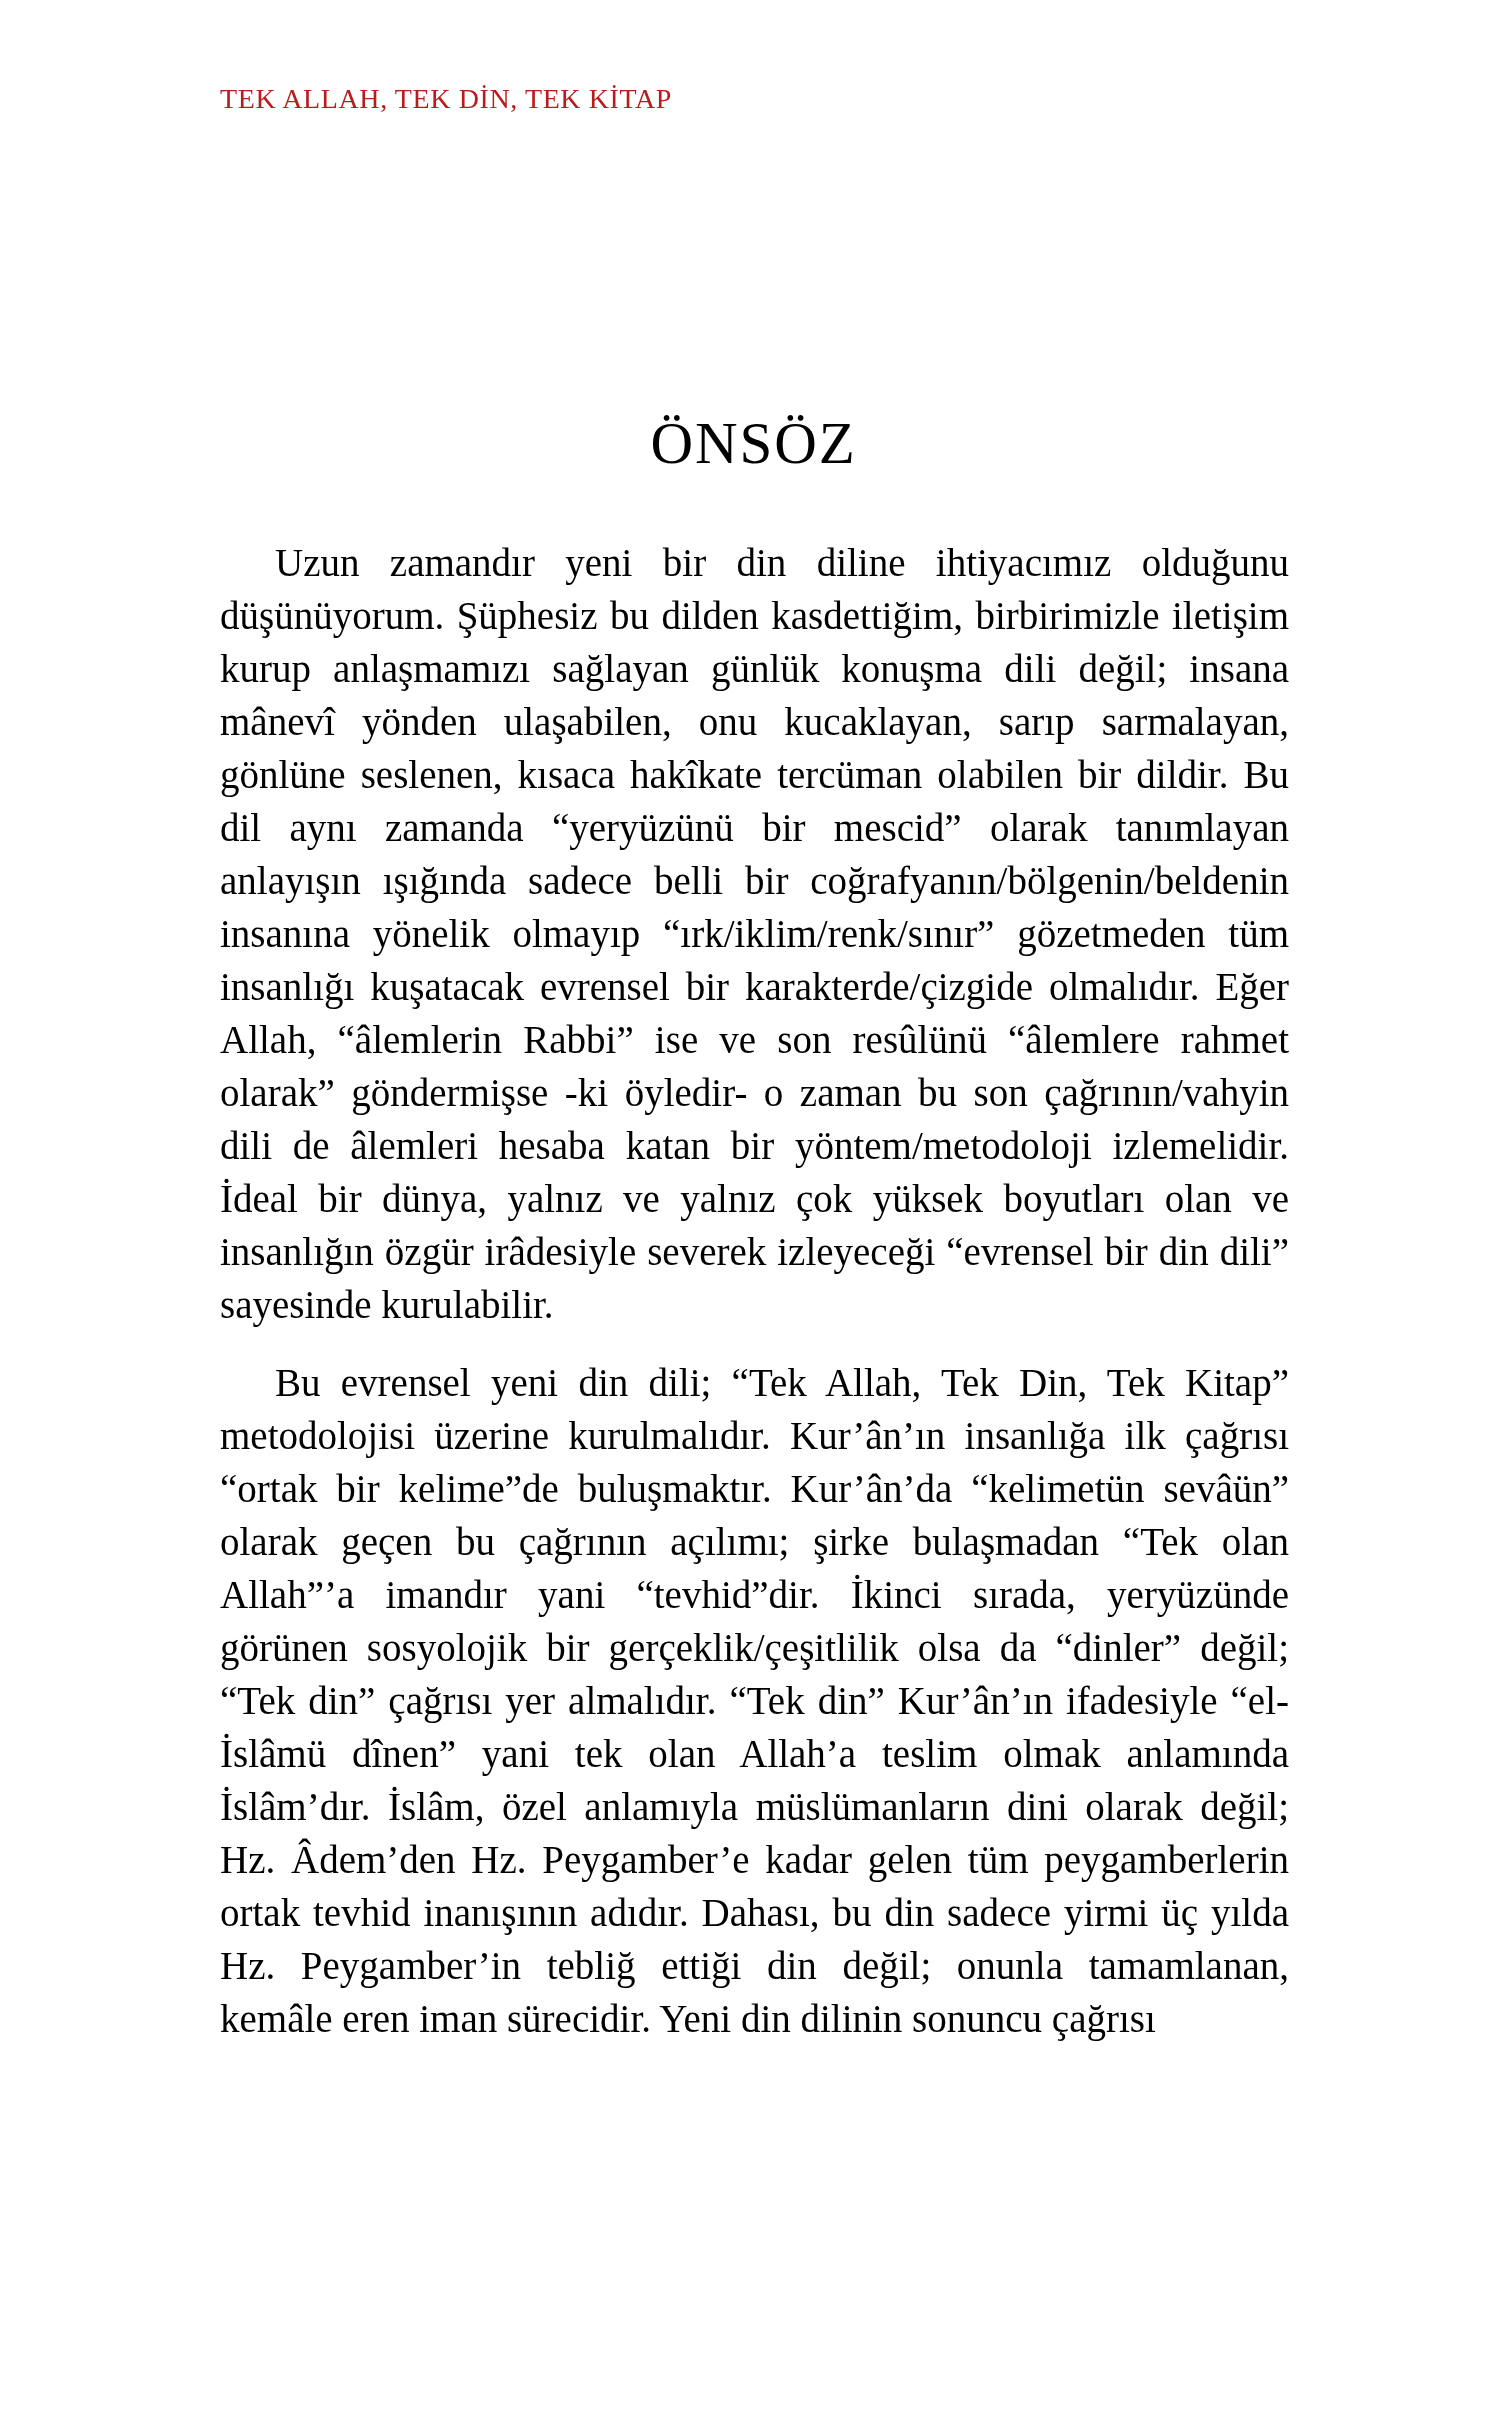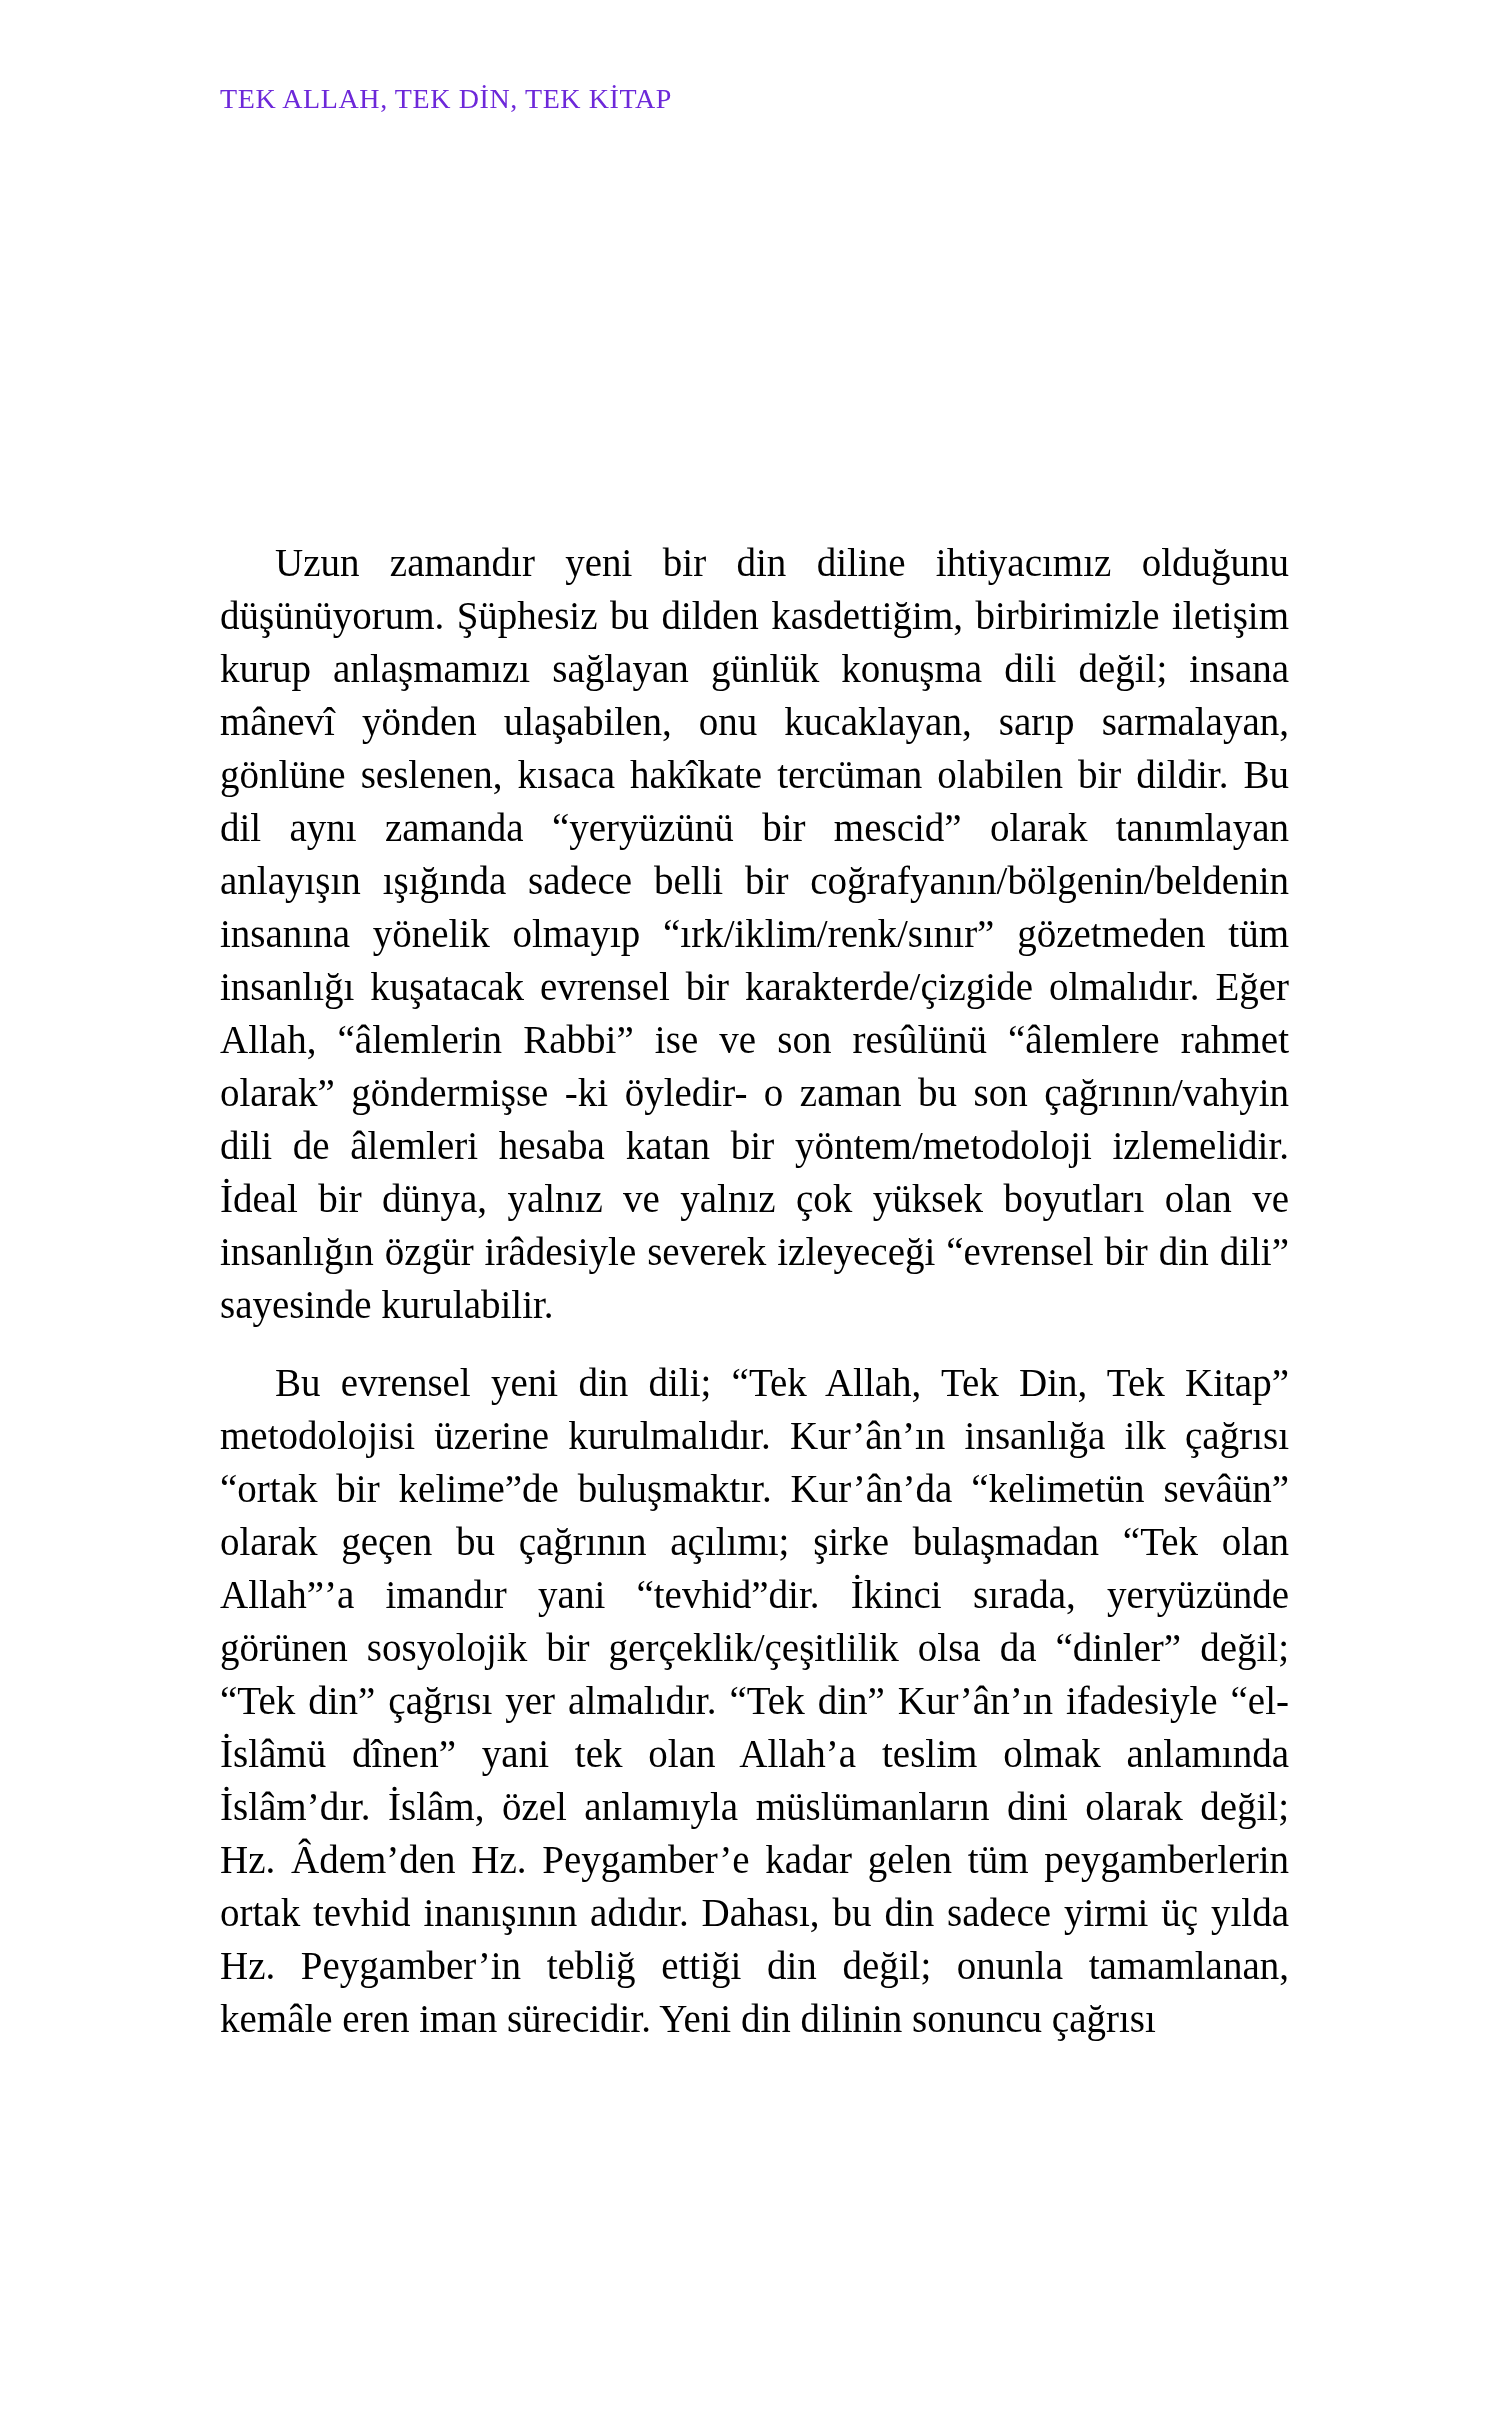--- a/index.html
+++ b/index.html
@@ -20,21 +20,21 @@
   }
 
   
   .running-head {
     position: absolute;
     left: 220px;
     top: 83px;
     font-family: "Liberation Serif", "DejaVu Serif", serif;
     font-size: 28px;
     letter-spacing: 0.6px;
-    color: #6d28d9;
+    color: #b91c1c;
     white-space: nowrap;
   }
 
   
   .chapter-title {
     position: absolute;
     left: 0;
     right: 0;
     top: 369px;
     text-align: center;
@@ -72,20 +72,21 @@
   .q-italic {
   }
 </style>
 </head>
 <body>
 
 <div class="page">
 
   <div class="running-head">TEK ALLAH, TEK DİN, TEK KİTAP</div>
 
+  <h1 class="chapter-title">ÖNSÖZ</h1>
 
   <div class="body-block">
     <p class="para"><span>Uzun zamandır yeni bir din diline ihtiyacımız olduğunu düşünüyorum. Şüphesiz bu dilden kasdettiğim, birbirimizle iletişim kurup anlaşmamızı sağlayan günlük konuşma dili değil; insana mânevî yönden ulaşabilen, onu kucaklayan, sarıp sarmalayan, gönlüne seslenen, kısaca hakîkate tercüman olabilen bir dildir. Bu dil aynı zamanda </span><span class="q-italic">“yeryüzünü bir mescid”</span><span> olarak tanımlayan anlayışın ışığında sadece belli bir coğrafyanın/bölgenin/beldenin insanına yönelik olmayıp </span><span class="q-italic">“ırk/iklim/renk/sınır”</span><span> gözetmeden tüm insanlığı kuşatacak evrensel bir karakterde/çizgide olmalıdır. Eğer Allah, </span><span class="q-italic">“âlemlerin Rabbi”</span><span> ise ve son resûlünü </span><span class="q-italic">“âlemlere rahmet olarak”</span><span> göndermişse -</span><span class="q-italic">ki öyledir</span><span>- o zaman bu son çağrının/vahyin dili de âlemleri hesaba katan bir yöntem/metodoloji izlemelidir. İdeal bir dünya, yalnız ve yalnız çok yüksek boyutları olan ve insanlığın özgür irâdesiyle severek izleyeceği </span><span class="q-italic">“evrensel bir din dili”</span><span> sayesinde kurulabilir.</span></p>
     <p class="para"><span>Bu evrensel yeni din dili; </span><span class="q-italic">“Tek Allah, Tek Din, Tek Kitap”</span><span> metodolojisi üzerine kurulmalıdır. Kur’ân’ın insanlığa ilk çağrısı “ortak bir kelime”de buluşmaktır. Kur’ân’da “kelimetün sevâün” olarak geçen bu çağrının açılımı; şirke bulaşmadan </span><span class="q-italic">“Tek olan Allah”</span><span>’a imandır yani “tevhid”dir. İkinci sırada, yeryüzünde görünen sosyolojik bir gerçeklik/çeşitlilik olsa da “dinler” değil; </span><span class="q-italic">“Tek din”</span><span> çağrısı yer almalıdır. “Tek din” Kur’ân’ın ifadesiyle “el-İslâmü dînen” yani tek olan Allah’a teslim olmak anlamında İslâm’dır. İslâm, özel anlamıyla müslümanların dini olarak değil; Hz. Âdem’den Hz. Peygamber’e kadar gelen tüm peygamberlerin ortak tevhid inanışının adıdır. Dahası, bu din sadece yirmi üç yılda Hz. Peygamber’in tebliğ ettiği din değil; onunla tamamlanan, kemâle eren iman sürecidir. Yeni din dilinin sonuncu çağrısı</span></p>
   </div>
 
 </div>
 
 
 </body></html>

